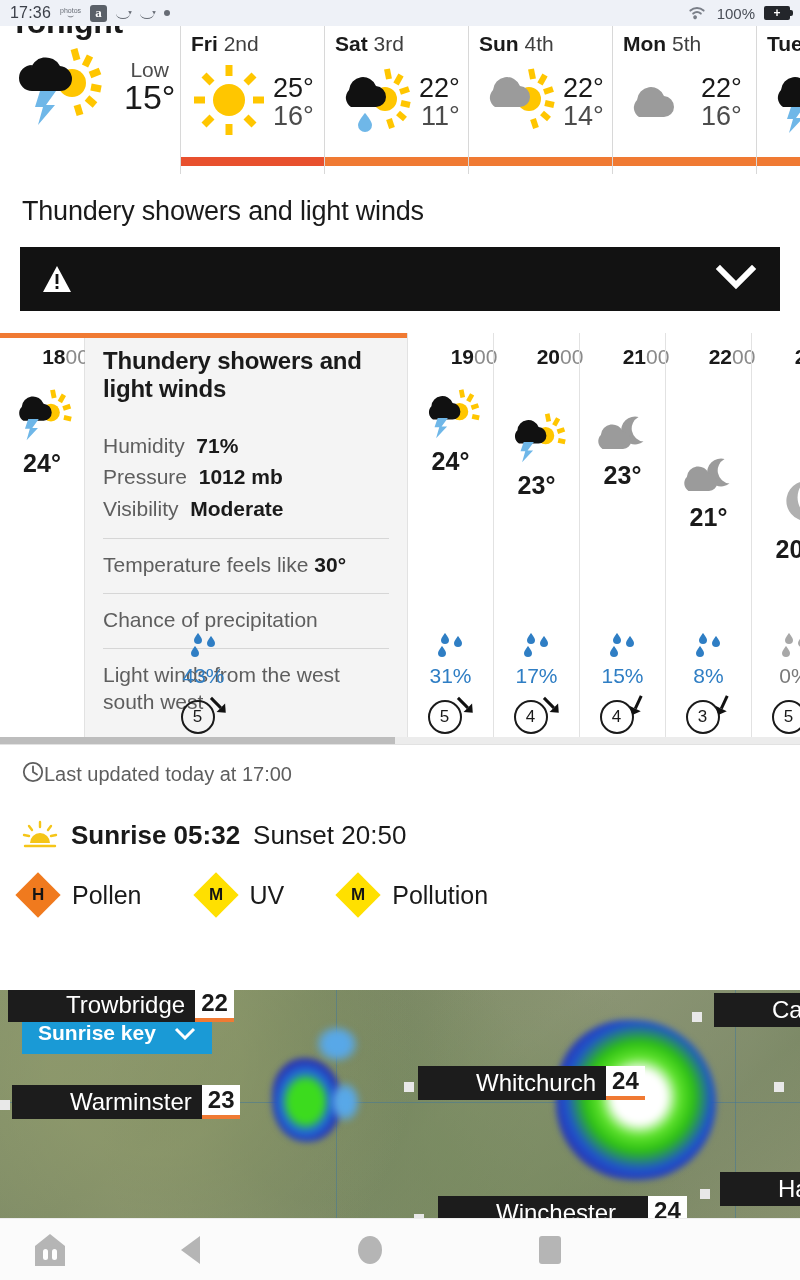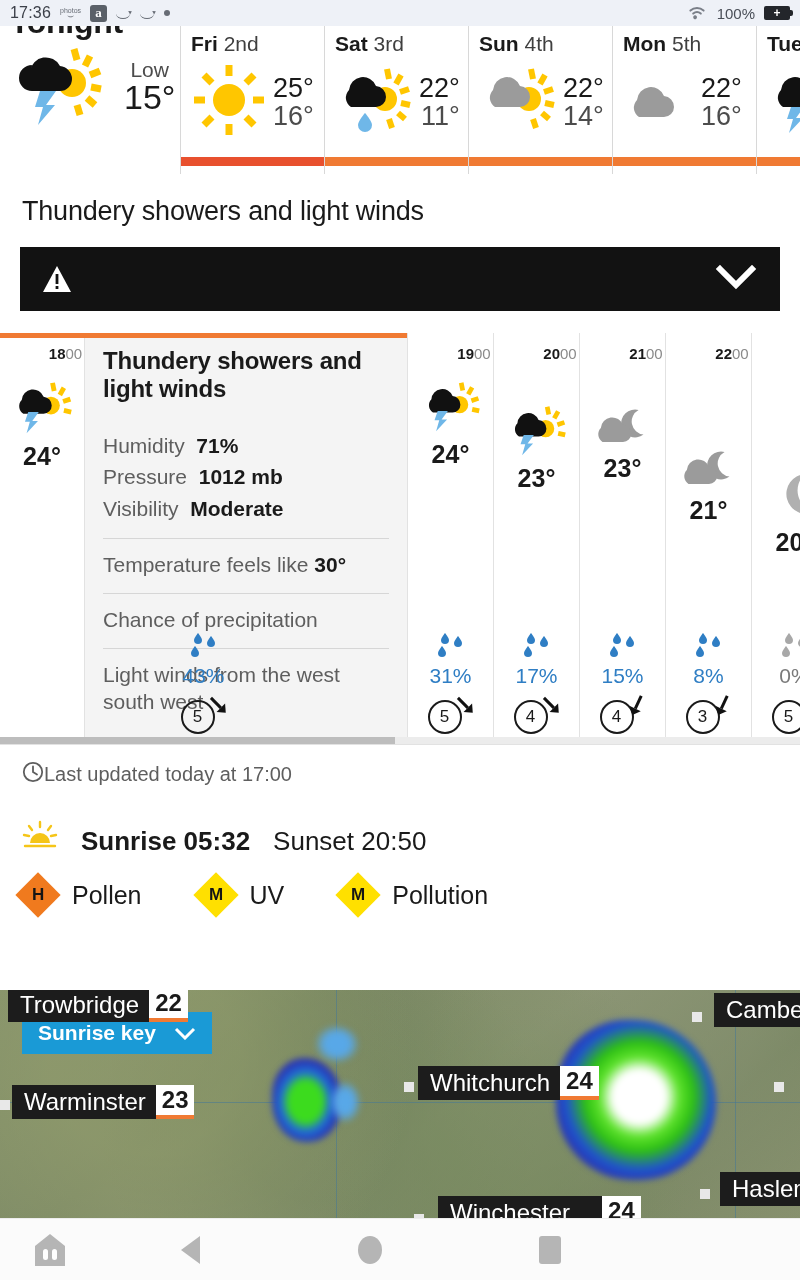--- a/index.html
+++ b/index.html
@@ -130,21 +130,21 @@
   .hsel-div { border-top: 1px solid #d6d6d6; margin: 14px 0 12px 0; }
   .hsel-line { font-size: 21px; color: #5e5e5e; line-height: 1.32; }
   .hsel-line b { color: #1a1a1a; }
 
   .hour-col {
     flex: 0 0 auto; width: 86px;
     border-left: 1px solid #e2e2e2;
     display: flex; flex-direction: column; align-items: center;
     padding-top: 12px; position: relative;
   }
-  .h-time { font-size: 15px; color: #8a8a8a; white-space: nowrap; margin-left: 47px; }
+  .h-time { font-size: 21px; color: #8a8a8a; white-space: nowrap; margin-left: 47px; }
   .h-time b { color: #1a1a1a; font-weight: bold; }
   .h-temp { font-size: 25px; font-weight: bold; color: #1a1a1a; }
   .h-pop { font-size: 21px; color: #2f7ec4; }
   .h-pop.zero { color: #7a7a7a; }
   .hcol-inner { display: flex; flex-direction: column; align-items: center; }
   .pop-block {
     position: absolute; left: 0; right: 0; bottom: 56px;
     display: flex; flex-direction: column; align-items: center; gap: 2px;
   }
   .wind-block { position: absolute; left: 0; right: 0; bottom: 6px;
@@ -165,21 +165,21 @@
   }
 
   
   .updated {
     display: flex; align-items: center; gap: 0;
     padding: 16px 0 0 22px; font-size: 20px; color: #5e5e5e;
   }
 
   
   .sunrow {
-    display: flex; align-items: flex-end; gap: 23px;
+    display: flex; align-items: flex-start; gap: 13px;
     padding: 32px 9px 0 22px; font-size: 26px; color: #1a1a1a;
   }
   .sunrow b { font-weight: bold; }
   .sunrow .sunset { color: #1a1a1a; }
   .indexrow { display: flex; align-items: center; padding: 22px 0 0 22px; gap: 0; }
   .idx { display: flex; align-items: center; margin-right: 58px; }
   .diamond {
     width: 32px; height: 32px; transform: rotate(45deg);
     display: flex; align-items: center; justify-content: center;
     margin-right: 18px;
@@ -201,21 +201,21 @@
       linear-gradient(140deg, #83906a 0%, #7d8a66 30%, #8b9472 55%, #76845f 80%, #87906d 100%);
   }
   .map-grid-h, .map-grid-v {
     position: absolute; background: rgba(70,120,150,.55);
   }
   .map-grid-h { left: 0; width: 800px; height: 1px; }
   .map-grid-v { top: 0; height: 228px; width: 1px; }
   .rain-blob { position: absolute; border-radius: 46% 54% 50% 50%; filter: blur(3px); }
   .maplabel {
     position: absolute; display: flex; align-items: center; height: 34px;
-    background: #1c1c1c; color: #fff; font-size: 24px; white-space: nowrap;
+    background: #1c1c1c; color: #fff; font-size: 24px; white-space: nowrap; padding-left: 46px;
   }
   .maplabel .nm { padding: 0 10px 0 12px; }
   .maplabel .tv {
     background: #fff; color: #1a1a1a; font-weight: bold; font-size: 24px;
     height: 34px; padding: 0 6px; display: flex; align-items: center;
     border-bottom: 4px solid #F07A33;
   }
   .mapdot {
     position: absolute; width: 10px; height: 10px; background: #e8e8e8;
   }

